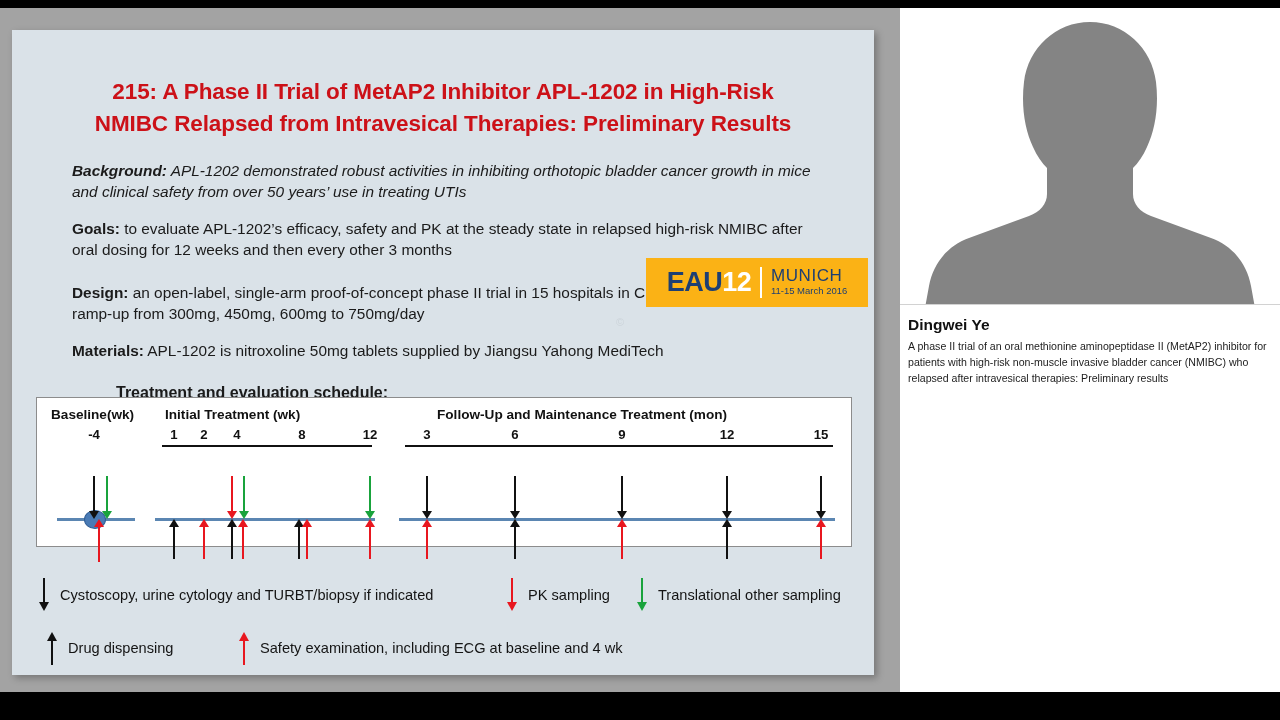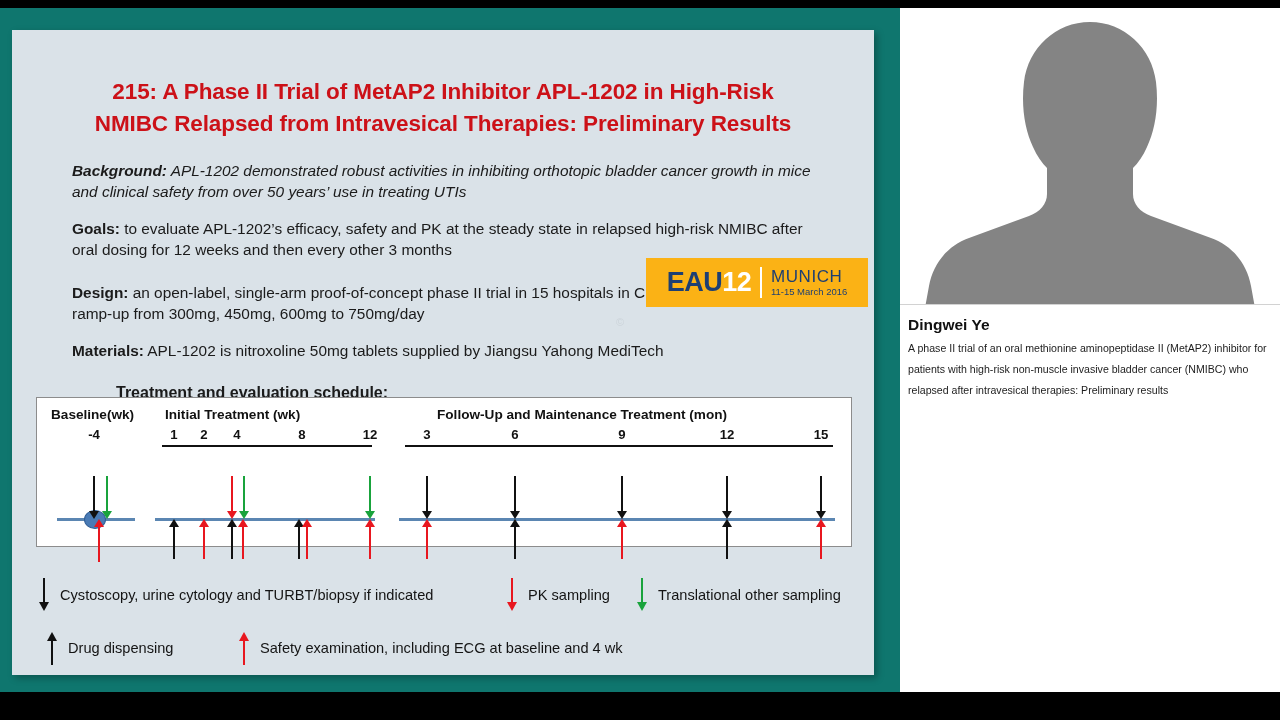--- a/index.html
+++ b/index.html
@@ -20,21 +20,21 @@
     background: #000000;
   }
 
   
   #slide-panel {
     position: absolute;
     left: 0;
     top: 8px;
     width: 900px;
     height: 684px;
-    background: #0f766e;
+    background: #a3a3a3;
   }
   #slide {
     position: absolute;
     left: 12px;
     top: 22px;
     width: 862px;
     height: 645px;
     background: #dae2e8;
     box-shadow: 3px 3px 7px rgba(0,0,0,.28);
   }
@@ -229,21 +229,21 @@
     width: 222px;
     height: 49px;
     background: #fbbráz;
     background: #fbb215;
     display: flex;
     align-items: center;
     justify-content: center;
   }
   #eau-logo-inner {
     display: flex;
-    align-items: center;
+    align-items: flex-start;
   }
   #eau-word {
     font-size: 27px;
     font-weight: bold;
     color: #1d3f73;
     letter-spacing: -0.5px;
   }
   #eau-year {
     font-size: 27px;
     font-weight: bold;
@@ -313,21 +313,21 @@
     font-size: 15.5px;
     font-weight: bold;
     color: #111;
   }
   #speaker-subtitle {
     position: absolute;
     left: 8px;
     top: 330px;
     width: 364px;
     font-size: 10.6px;
-    line-height: 21px;
+    line-height: 16px;
     color: #1c1c1c;
   }
 </style>
 </head>
 <body>
 
 <div id="stage">
 
   <div id="slide-panel">
     <div id="slide">

